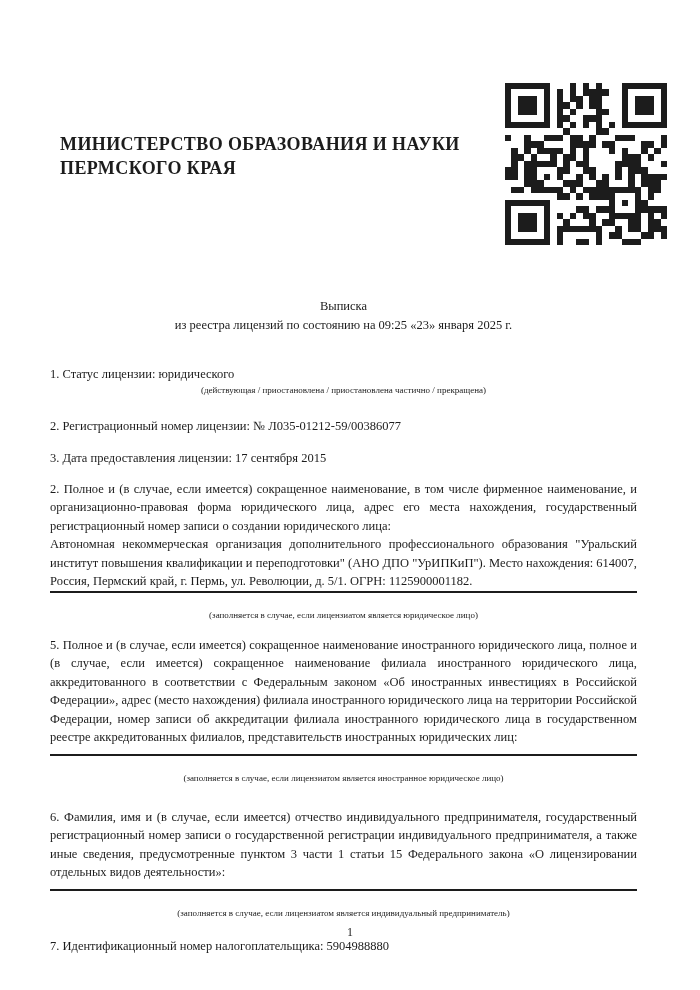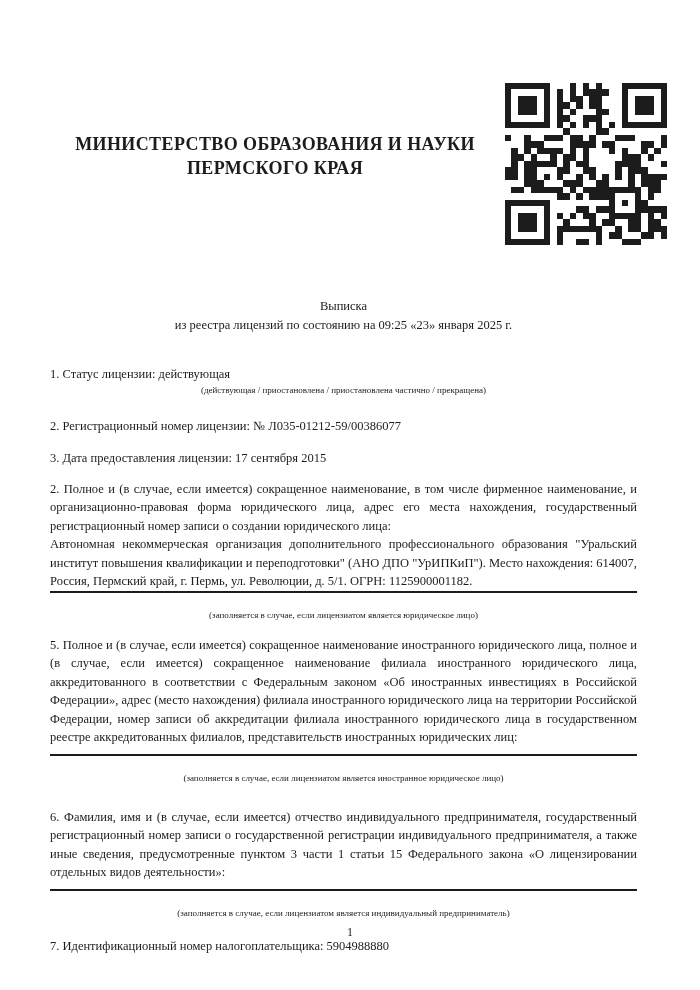--- a/index.html
+++ b/index.html
@@ -1,21 +1,21 @@
 <!DOCTYPE html>
 <html lang="ru"><head>
 <meta charset="utf-8">
 <style>
   html,body{margin:0;padding:0;background:#e8e8e8;}
   .page{
     position:relative;width:700px;height:990px;background:#ffffff;
     font-family:"Liberation Serif","DejaVu Serif",serif;color:#1c1c1c;
     margin:0 auto;overflow:hidden;
   }
-  .org-title{position:absolute;top:132px;left:60px;width:430px;text-align:center;}
+  .org-title{position:absolute;top:132px;left:60px;width:430px;text-align:left;}
   .org-title .t{font-size:18px;font-weight:bold;line-height:24px;letter-spacing:0.4px;}
   .org-title .sub{font-size:9px;line-height:12px;margin-top:4px;}
   .qr{position:absolute;top:83px;left:505px;width:162px;height:162px;}
   .qr svg{display:block;width:162px;height:162px;}
   .body{position:absolute;top:297px;left:50px;width:587px;font-size:12.5px;line-height:18.5px;}
   .doc-heading{text-align:center;}
   .small-note{font-size:9px;line-height:12px;text-align:center;color:#222;}
   .item{margin:0;}
   .just{text-align:justify;}
   .rule-under{border-bottom:2px solid #1c1c1c;}
@@ -370,21 +370,21 @@
 
   <div class="body">
 
     <div class="doc-heading">
       <div>Выписка</div>
       <div>из реестра лицензий по состоянию на 09:25 «23» января 2025 г.</div>
     </div>
 
     <div class="item m-i1">
       <span>1. Статус лицензии:</span>
-      <span>действующая</span>
+      <span>юридического</span>
     </div>
     <div class="small-note">(действующая / приостановлена / приостановлена частично / прекращена)</div>
 
     <div class="item m-i2">
       <span>2. Регистрационный номер лицензии:</span>
       <span>№ Л035-01212-59/00386077</span>
     </div>
 
     <div class="item m-i3">
       <span>3. Дата предоставления лицензии:</span>

